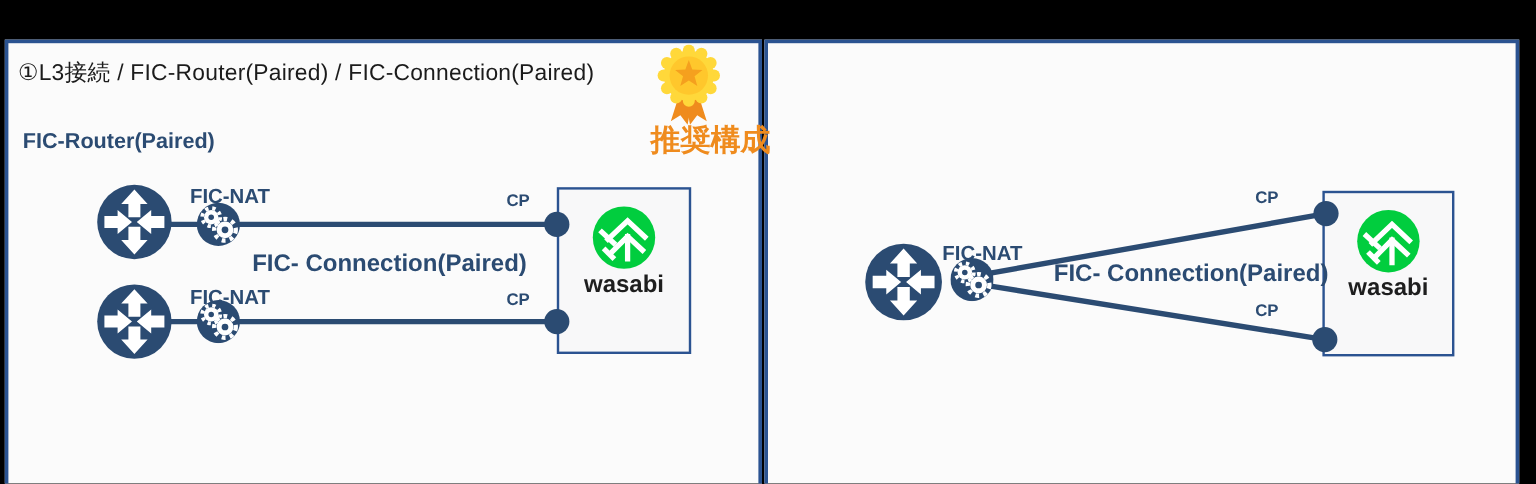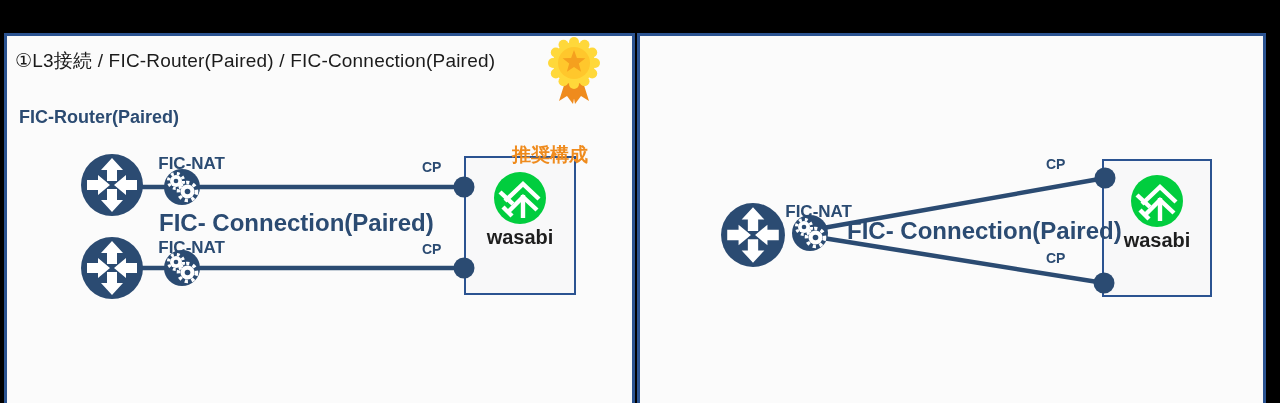--- a/index.html
+++ b/index.html
@@ -49,21 +49,21 @@
   .lbl{
     position:absolute;
     color:var(--navy);
     font-weight:bold;
     white-space:nowrap;
     z-index:4;
   }
   .router-label{font-size:18px;}
   .nat-label{font-size:17px;text-align:right;}
   .cp-label{font-size:14px;text-align:left;}
-  .conn-label{font-size:24px;text-align:left;}
+  .conn-label{font-size:20px;text-align:right;}
 
   .icon-abs{position:absolute;z-index:3;}
 
   .cloud-box{
     position:absolute;
     background:#F8F8F9;
     border:2px solid var(--border-blue);
     z-index:1;
     display:flex;
     flex-direction:column;
@@ -72,26 +72,25 @@
   .cloud-name{
     font-size:20px;
     font-weight:600;
     color:#1E1E1E;
     margin-top:1px;
   }
   .badge-text{
     position:absolute;
     color:var(--orange);
     font-weight:bold;
-    font-size:19px;
+    font-size:25px;
     line-height:23px;
-    text-align:left;
+    text-align:right;
     z-index:4;
     white-space:nowrap;
-    margin-top:37px;
   }
 </style>
 </head>
 <body>
 
 <svg width="0" height="0" style="position:absolute">
   <defs>
 
     <g id="router-sym">
       <circle cx="32" cy="32" r="31" class="navy-fill"></circle>

